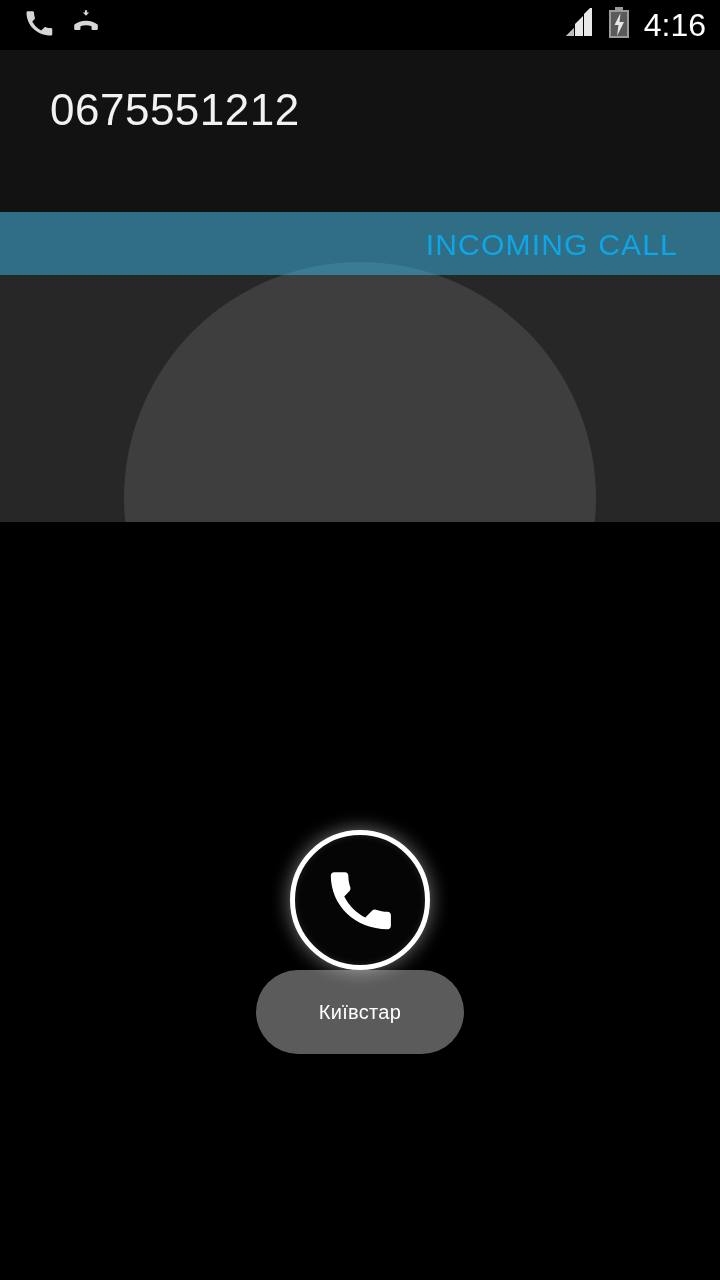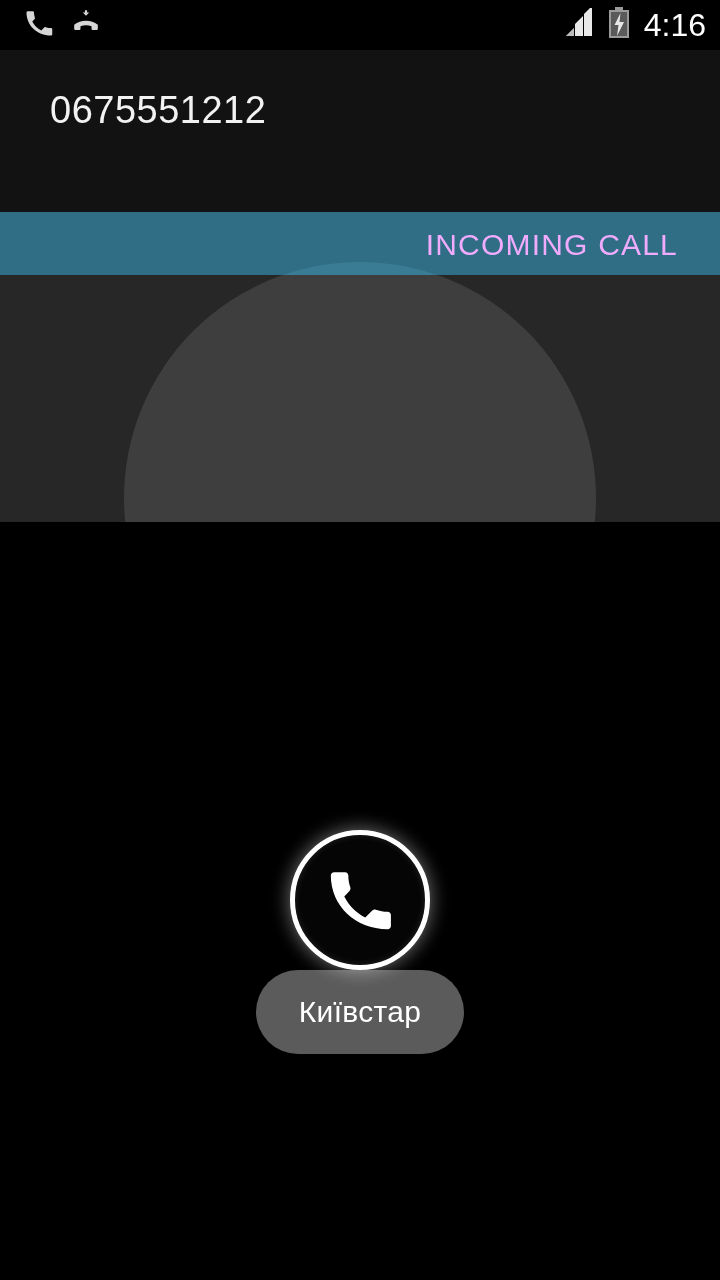--- a/index.html
+++ b/index.html
@@ -67,21 +67,21 @@
     width: 720px;
     height: 162px;
     background: #121212;
     z-index: 20;
   }
   #caller-number {
     position: absolute;
     left: 50px;
     top: 36px;
     color: #f2f2f2;
-    font-size: 38px;
+    font-size: 44px;
     font-weight: 300;
     letter-spacing: 0.5px;
     line-height: 48px;
     white-space: nowrap;
   }
 
   
   #photo-area {
     position: absolute;
     top: 212px; left: 0;
@@ -122,21 +122,21 @@
     top: -13px;
     background: #3e3e3e;
   }
   #incoming-call-label {
     position: absolute;
     right: 42px;
     top: 0;
     height: 66px;
     display: flex;
     align-items: center;
-    color: #f0abfc;
+    color: #0ea5e9;
     font-size: 30px;
     font-weight: 400;
     letter-spacing: 1.2px;
     line-height: 30px;
     white-space: nowrap;
     z-index: 5;
   }
 
   
   #call-controls {
@@ -197,21 +197,21 @@
     height: 84px;
     border-radius: 42px;
     background: #5b5b5b;
     display: flex;
     align-items: center;
     justify-content: center;
     z-index: 25;
   }
   #carrier-label {
     color: #ffffff;
-    font-size: 30px;
+    font-size: 20px;
     font-weight: 400;
     letter-spacing: 0.3px;
     line-height: 30px;
     white-space: nowrap;
   }
 </style>
 </head>
 <body>
 
 <div id="screen">

